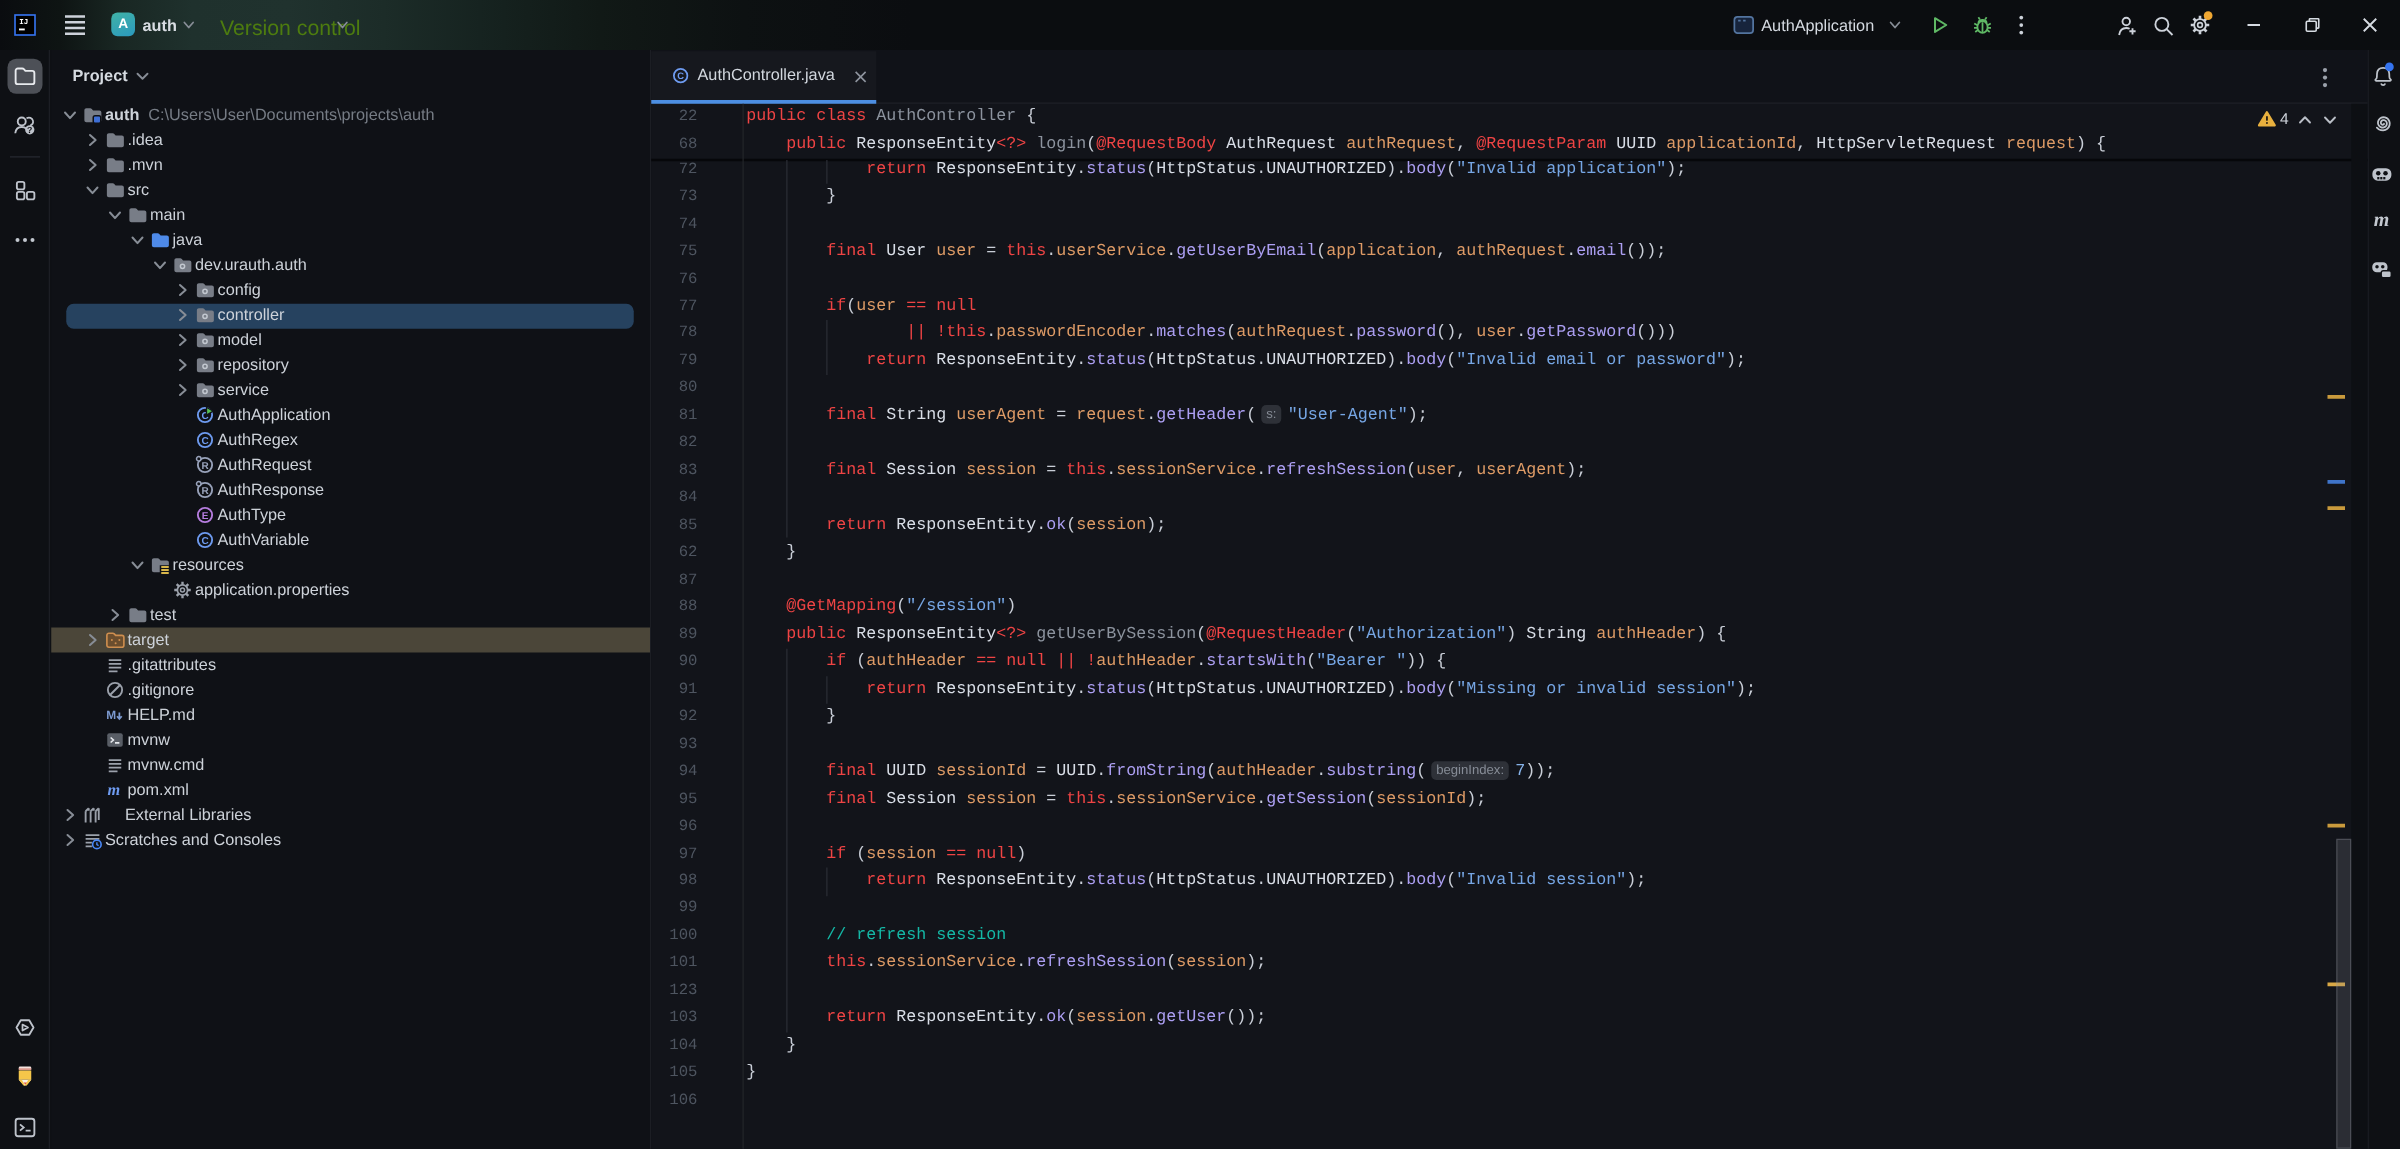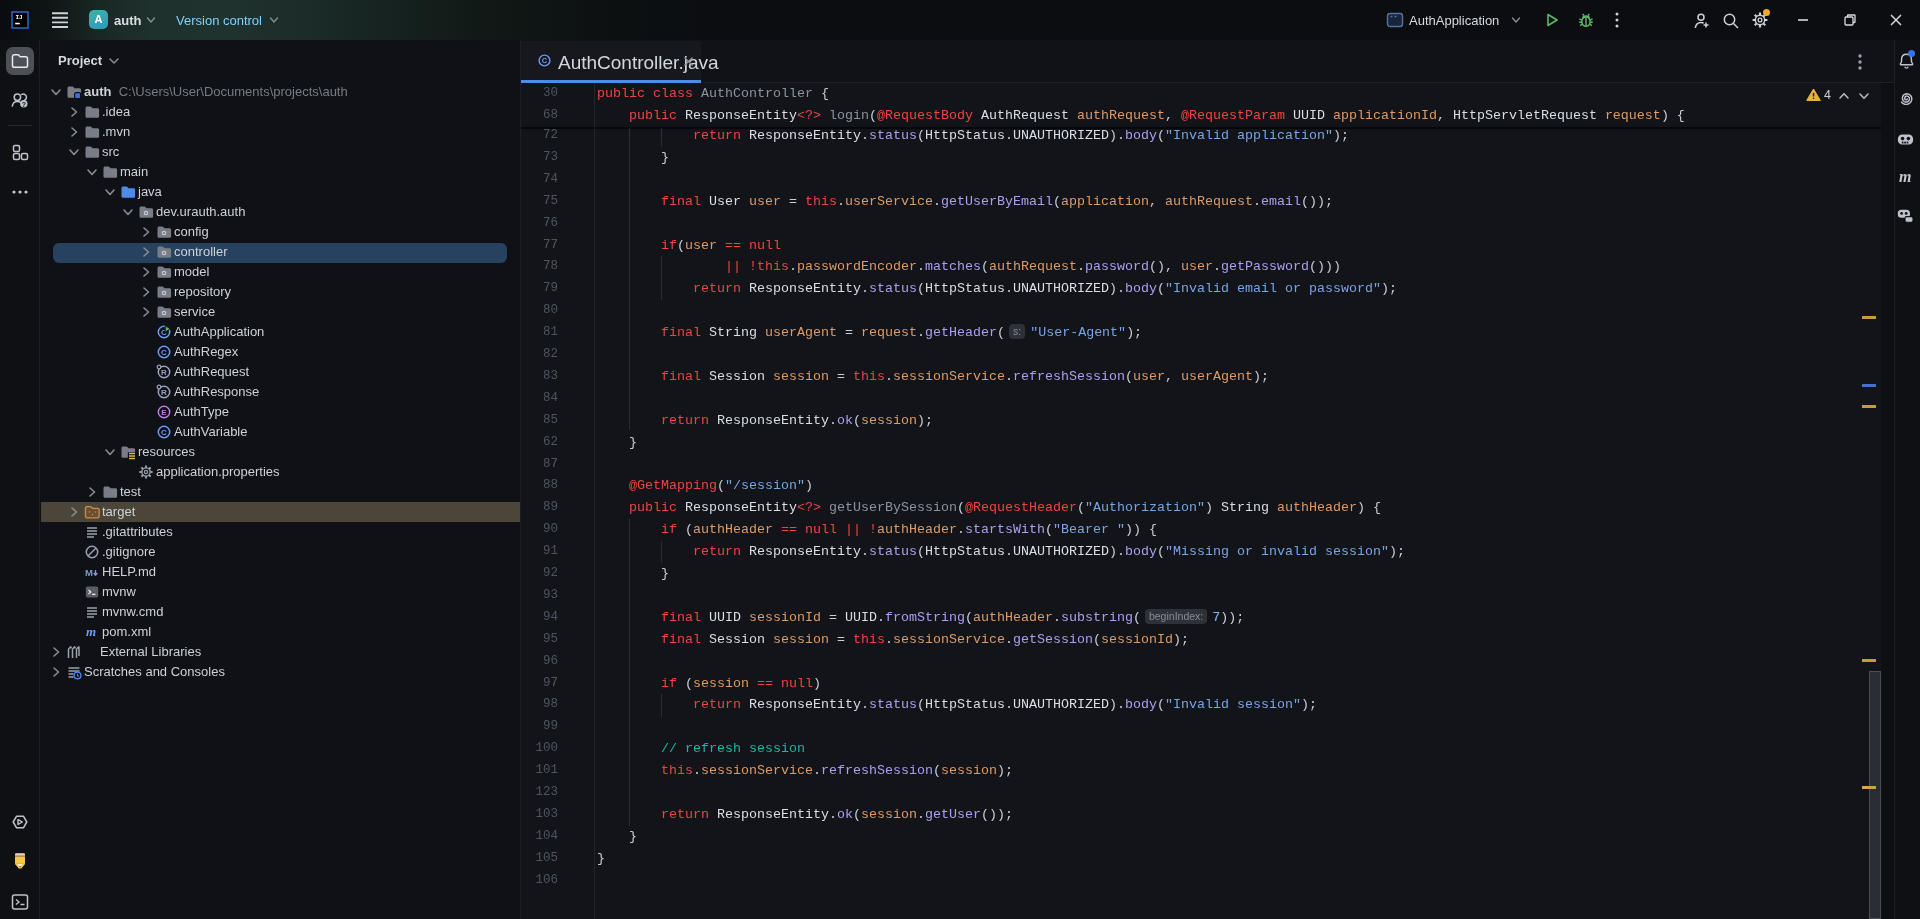--- a/index.html
+++ b/index.html
@@ -8,21 +8,21 @@
 #header{position:absolute;left:0;top:0;width:1920px;height:40px;
 background:linear-gradient(90deg,#0a0c0f 0%,#0e1413 2.5%,#192723 5%,#1f312d 8%,#20322e 12%,#1c2c28 16%,#162320 20%,#111916 25%,#0d1112 31%,#0b0d10 38%,#0b0d10 100%)}
 #lstripe{position:absolute;left:0;top:40px;width:40px;height:879px;background:#0E1014;border-right:1px solid #1C1E24}
 #ppanel{position:absolute;left:41px;top:40px;width:479px;height:879px;background:#0F1116}
 #pborder{position:absolute;left:520px;top:40px;width:1px;height:879px;background:#1C1E24}
 #editor{position:absolute;left:521px;top:40px;width:1373px;height:879px;background:#12141A}
 #rstripe{position:absolute;left:1894px;top:40px;width:26px;height:879px;background:#0E1014;border-left:1px solid #1C1E24}
 #tabbar{position:absolute;left:521px;top:40px;width:1373px;height:43px;background:#101218;border-bottom:1px solid #1E2127}
 .tab{position:absolute;left:521px;top:41px;width:180px;height:39px;background:#16181E}
 .tabline{position:absolute;left:521px;top:80px;width:180px;height:3px;background:#4C8EE2}
-.ttext{position:absolute;left:558px;top:52px;font-size:19px;color:#D2D7DE}
+.ttext{position:absolute;left:558px;top:52px;font-size:13px;color:#D2D7DE}
 .gut{position:absolute;left:524px;width:34px;text-align:right;font-family:"Liberation Mono",monospace;font-size:12.5px;line-height:21.9px;color:#4E5560}
 .cl{position:absolute;left:597px;white-space:pre;font-family:"Liberation Mono",monospace;font-size:13.33px;line-height:21.9px;color:#C9CED7}
 .k{color:#ef4444}.t{color:#D9DEE7}.d{color:#8C939E}.v{color:#DE9B66}.m{color:#AC9FF2}
 .s{color:#76A6E4}.c{color:#14b8a6}.n{color:#86B2E8}
 .chip{display:inline-block;background:#2E3138;color:#868C96;font-family:"Liberation Sans",sans-serif;font-size:10.5px;border-radius:4px;padding:0 4px;height:15px;line-height:15px;vertical-align:1px;margin:0 5px 0 4px}
 .guide{position:absolute;width:1px;background:#2A2D35}
 .trow{position:absolute;height:20px;line-height:20px;font-size:13px;color:#CDD2D9;white-space:nowrap}
 .tsel{position:absolute;left:53px;width:454px;height:20px;background:#26425F;border-radius:6px}
 .tsel2{position:absolute;left:41px;width:479px;height:20px;background:#4B4639}
 .mark{position:absolute;width:14px;height:3px;left:1862px}
@@ -252,21 +252,21 @@
     <path d="M6 4 L10.5 8 L6 12" stroke="#878D96" stroke-width="1.6" fill="none" stroke-linecap="round" stroke-linejoin="round"></path>
   </svg>
 <svg width="16" height="16" viewBox="0 0 16 16" style="position:absolute;left:66px;top:664px">
     <g stroke="#9BA1AB" stroke-width="1.4">
       <path d="M2.5 4h11M2.5 7h11M2.5 10h5M2.5 13h5"></path>
     </g>
     <circle cx="11.5" cy="11.5" r="3.4" fill="#0F1116" stroke="#4A88F7" stroke-width="1.3"></circle>
     <path d="M11.5 9.8v1.9l1.4.8" stroke="#4A88F7" stroke-width="1.1" fill="none"></path>
   </svg>
 <div class="trow" style="left:84px;top:662px">Scratches and Consoles</div>
-<div class="gut" style="top:83.4px">30</div>
+<div class="gut" style="top:83.4px">22</div>
 <div class="gut" style="top:105.3px">68</div>
 <div class="cl" style="top:83.4px"><span class="k">public</span> <span class="k">class</span> <span class="d">AuthController</span> {</div>
 <div class="cl" style="top:105.3px">    <span class="k">public</span> <span class="t">ResponseEntity</span><span class="k">&lt;?&gt;</span> <span class="d">login</span>(<span class="k">@RequestBody</span> <span class="t">AuthRequest</span> <span class="v">authRequest</span>, <span class="k">@RequestParam</span> <span class="t">UUID</span> <span class="v">applicationId</span>, <span class="t">HttpServletRequest</span> <span class="v">request</span>) {</div>
 <div class="abs" style="left:521px;top:127px;width:1373px;height:2px;background:#06070A"></div>
 <div class="gut" style="top:125.0px">72</div>
 <div class="cl" style="top:125.0px">            <span class="k">return</span> <span class="t">ResponseEntity</span>.<span class="m">status</span>(<span class="t">HttpStatus</span>.<span class="t">UNAUTHORIZED</span>).<span class="m">body</span>(<span class="s">"Invalid application"</span>);</div>
 <div class="gut" style="top:146.9px">73</div>
 <div class="cl" style="top:146.9px">        }</div>
 <div class="gut" style="top:168.8px">74</div>
 <div class="gut" style="top:190.7px">75</div>
@@ -339,21 +339,21 @@
     <g stroke="#CDD2DA" stroke-width="1.9">
       <path d="M1 2.2h16M1 6.8h16M1 11.4h16M1 16h16"></path>
     </g>
   </svg>
 <div class="abs" style="left:89px;top:10px;width:19px;height:19px;border-radius:5px;background:linear-gradient(155deg,#40B2A6 0%,#2B99BE 100%)"></div>
 <div class="abs" style="left:89px;top:10px;width:19px;height:19px;text-align:center;line-height:19px;font-size:11px;font-weight:bold;color:#fff">A</div>
 <div class="abs" style="left:114px;top:13px;font-size:13px;font-weight:600;color:#D9DDE3">auth</div>
 <svg width="12" height="12" viewBox="0 0 12 12" style="position:absolute;left:145px;top:14px">
     <path d="M2.5 4 L6 8 L9.5 4" stroke="#878D96" stroke-width="1.4" fill="none" stroke-linecap="round" stroke-linejoin="round"></path>
   </svg>
-<div class="abs" style="left:176px;top:13px;font-size:13px;color:#7dd3fc">Version control</div>
+<div class="abs" style="left:176px;top:13px;font-size:17px;color:#4d7c0f">Version control</div>
 <svg width="12" height="12" viewBox="0 0 12 12" style="position:absolute;left:268px;top:14px">
     <path d="M2.5 4 L6 8 L9.5 4" stroke="#878D96" stroke-width="1.4" fill="none" stroke-linecap="round" stroke-linejoin="round"></path>
   </svg>
 <svg width="18" height="18" viewBox="0 0 18 18" style="position:absolute;left:1386px;top:11px">
     <rect x="1.5" y="2.5" width="15" height="13" rx="2.5" fill="#17243C" stroke="#53749F" stroke-width="1.4"></rect>
     <path d="M4.5 5.5h2M8.5 5.5h2" stroke="#53749F" stroke-width="1.3"></path>
   </svg>
 <div class="abs" style="left:1409px;top:13px;font-size:13px;color:#D5DAE1">AuthApplication</div>
 <svg width="12" height="12" viewBox="0 0 12 12" style="position:absolute;left:1510px;top:14px">
     <path d="M2.5 4 L6 8 L9.5 4" stroke="#878D96" stroke-width="1.4" fill="none" stroke-linecap="round" stroke-linejoin="round"></path>

